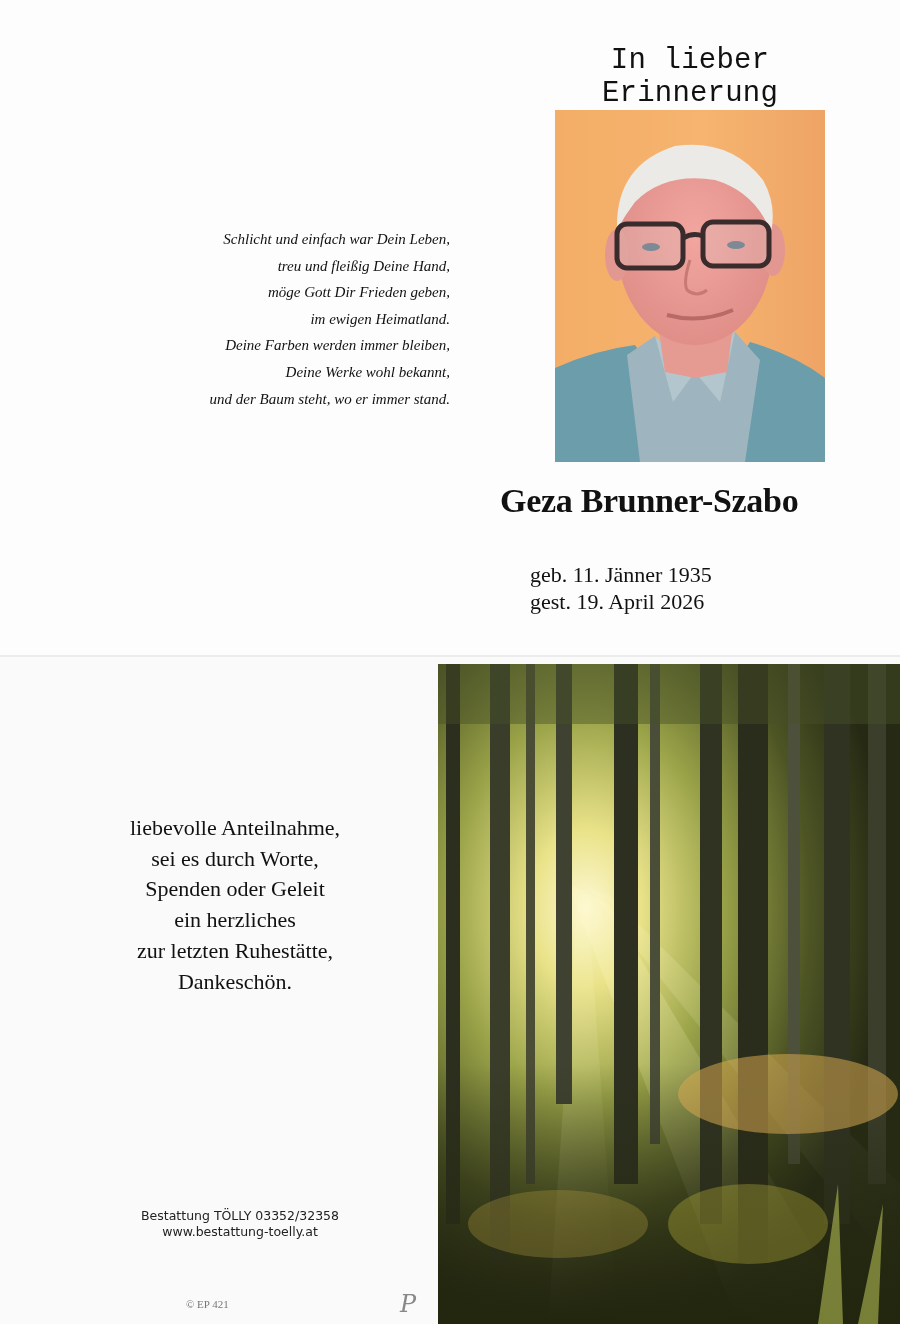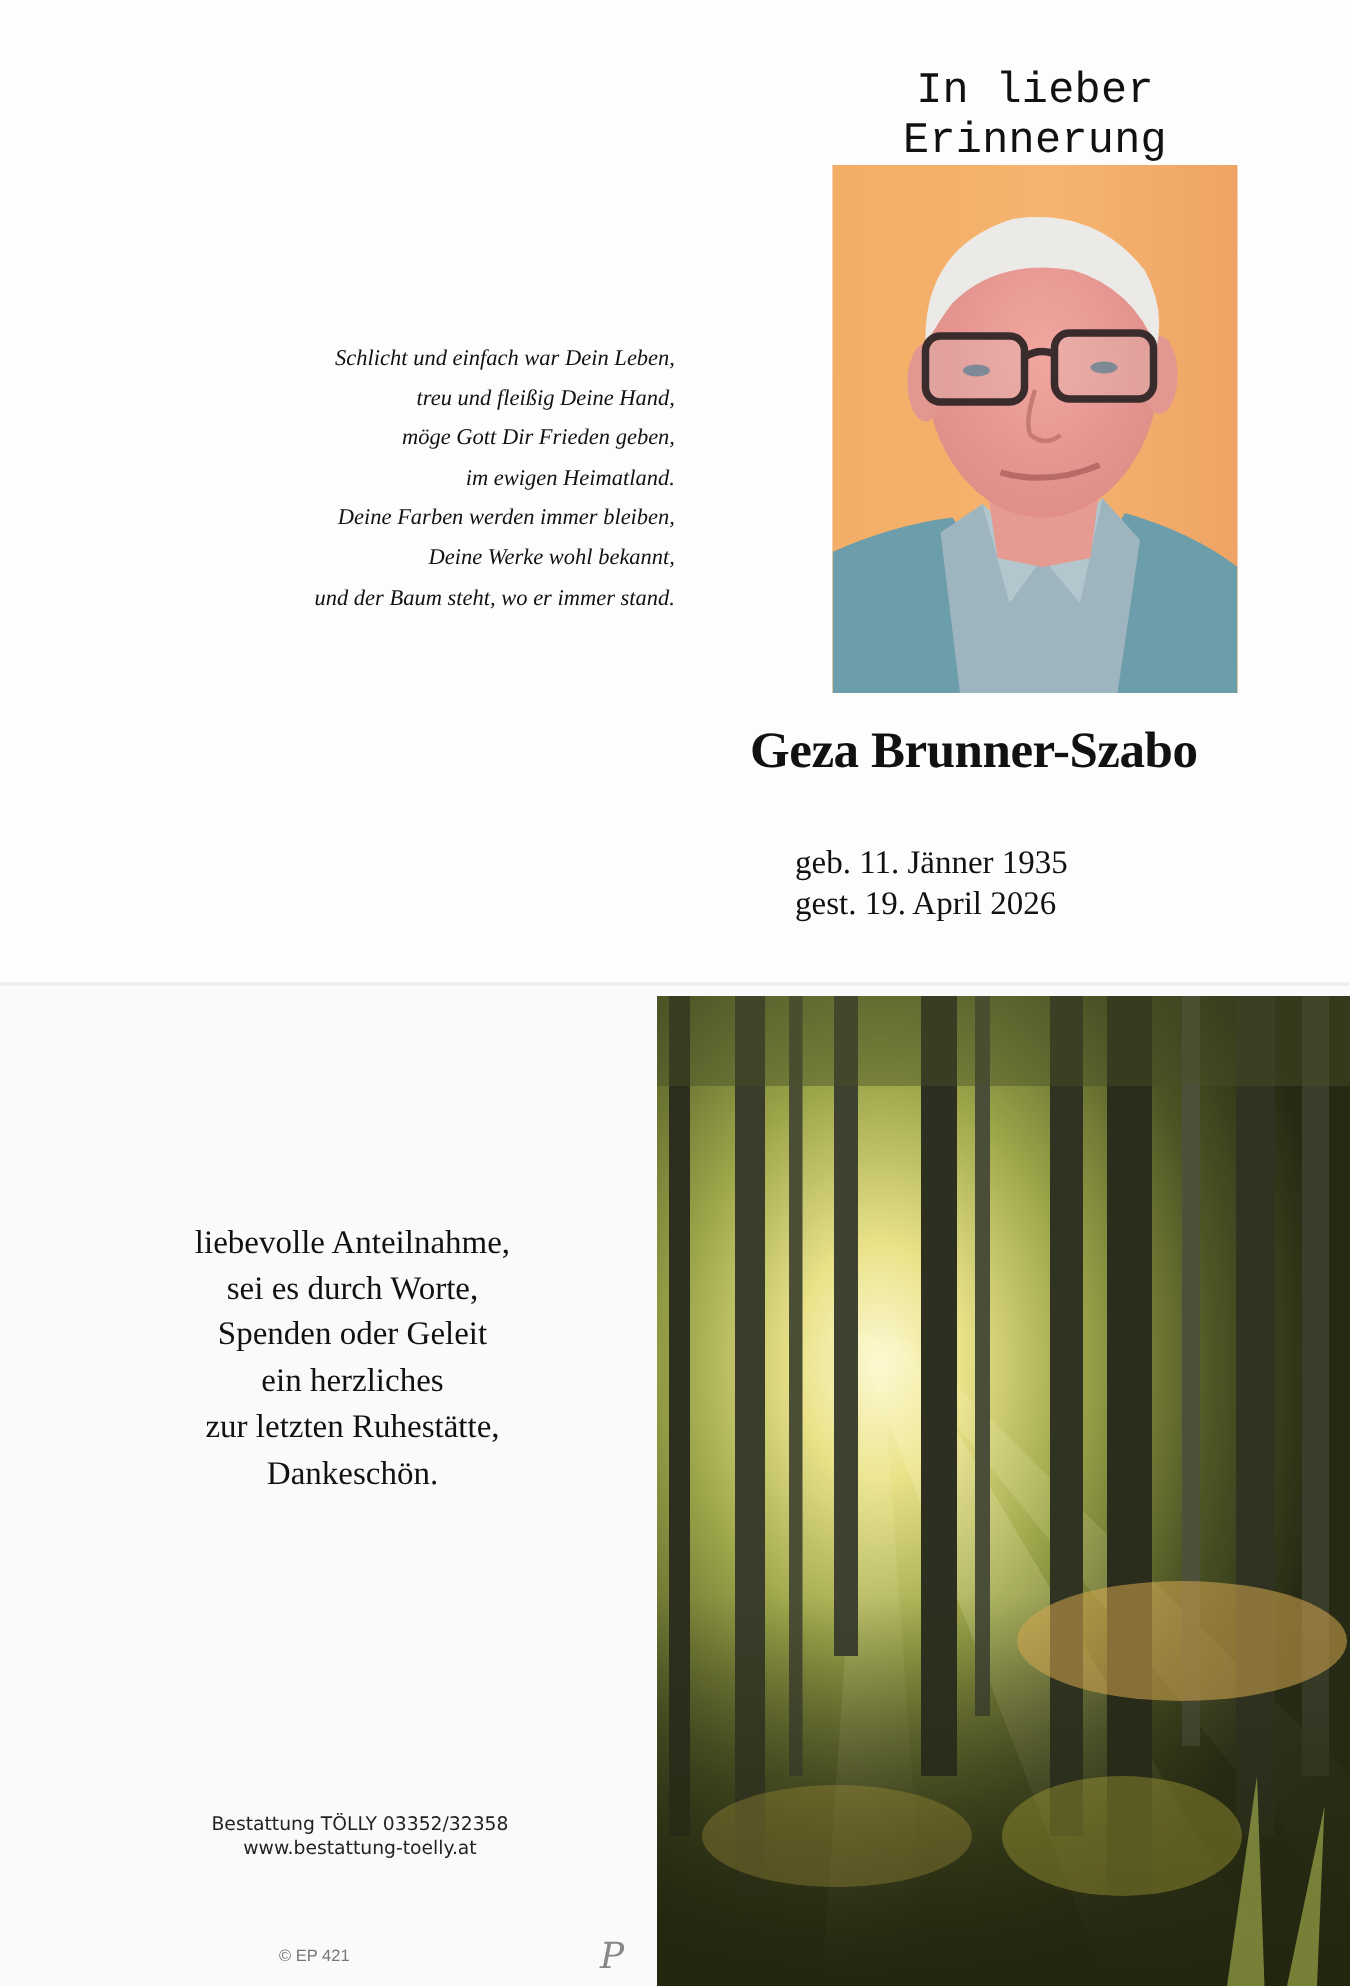--- a/index.html
+++ b/index.html
@@ -42,21 +42,21 @@
     position: absolute; left: 60px; top: 813px; width: 350px; text-align: center;
     font-size: 22px; line-height: 30.7px;
   }
   .undertaker {
     position: absolute; left: 95px; top: 1172px; width: 290px; text-align: center;
     font-family: "DejaVu Sans", "Liberation Sans", sans-serif; font-size: 12.5px; line-height: 16px;
     color: #222;
     margin-top: 36px;
   }
   .copyright {
-    position: absolute; left: 186px; top: 1298px; font-family: Liberation Sans, sans-serif;
+    position: absolute; left: 186px; top: 1298px; font-family: Liberation Serif, serif;
     font-size: 11px; color: #777;
   }
   .signature {
     position: absolute; left: 400px; top: 1290px; font-size: 24px; font-style: italic; color: #888;
     font-family: "DejaVu Serif", serif;
   }
   .forest {
     position: absolute; left: 438px; top: 664px; width: 462px; height: 660px; overflow: hidden;
     background: #2e3318;
   }

